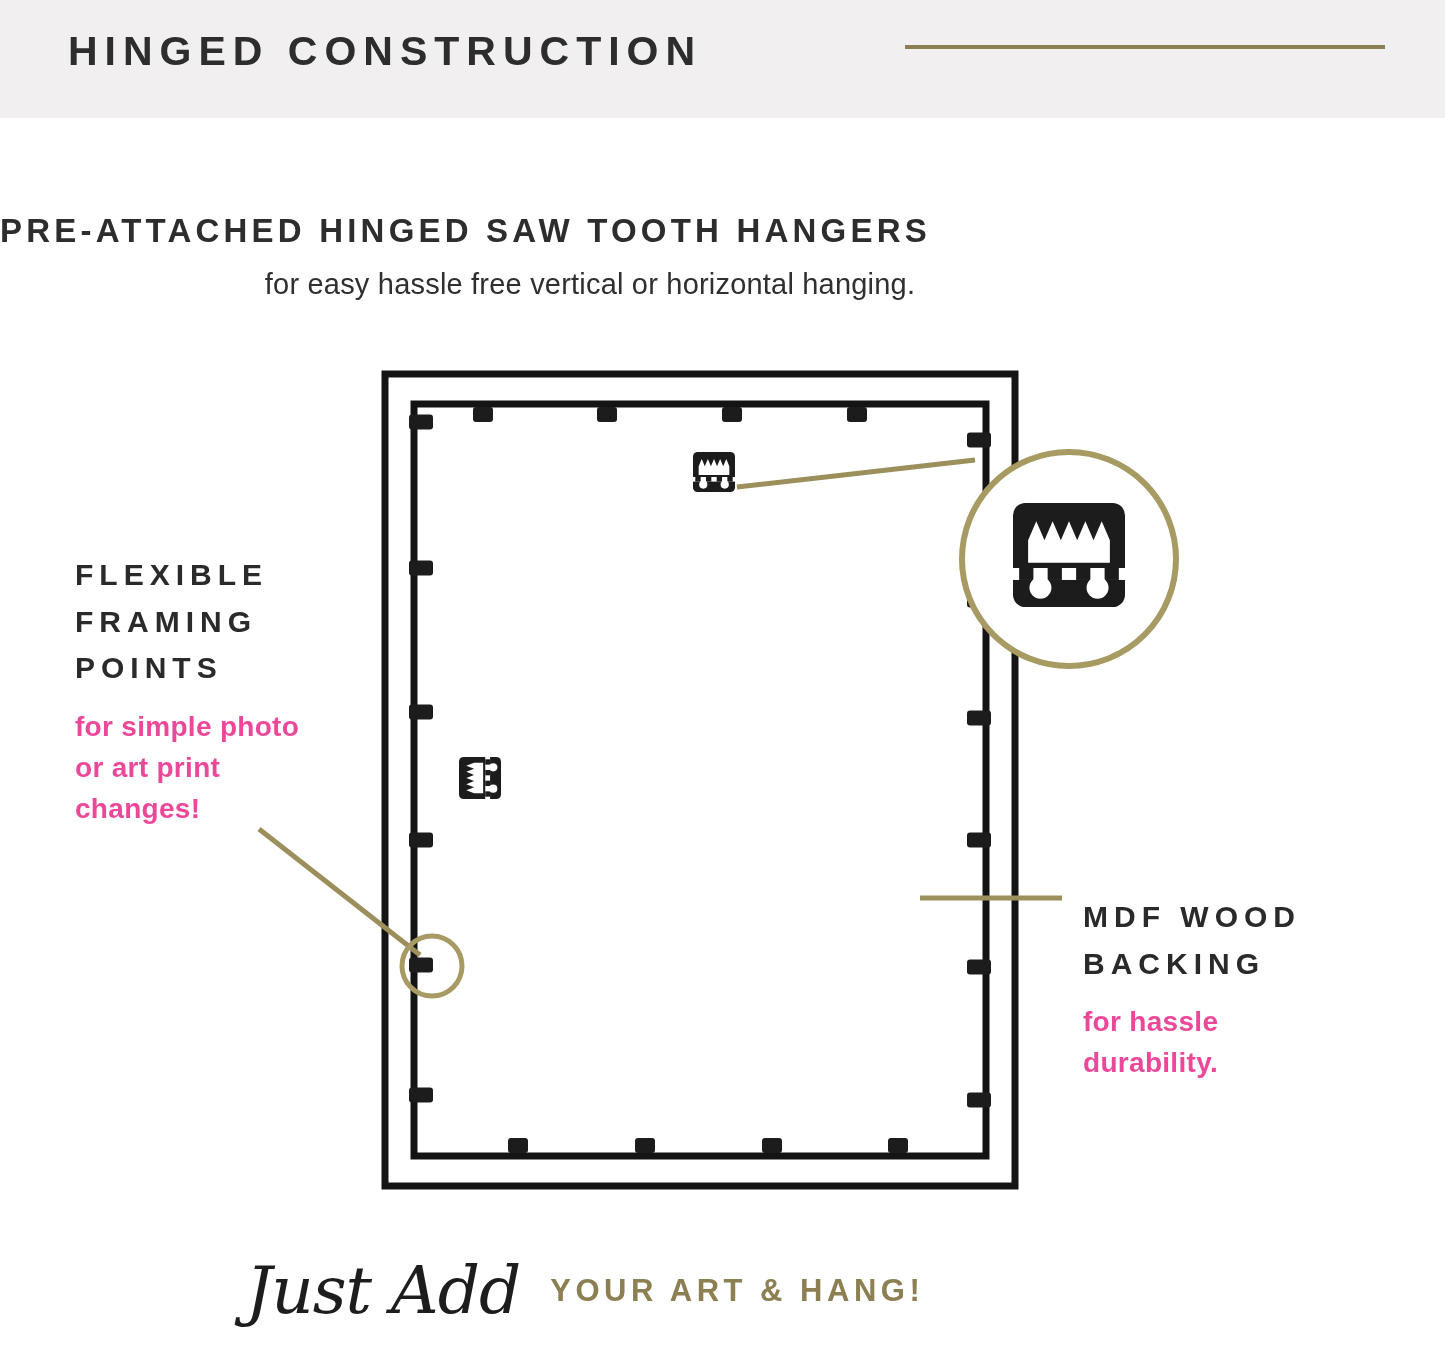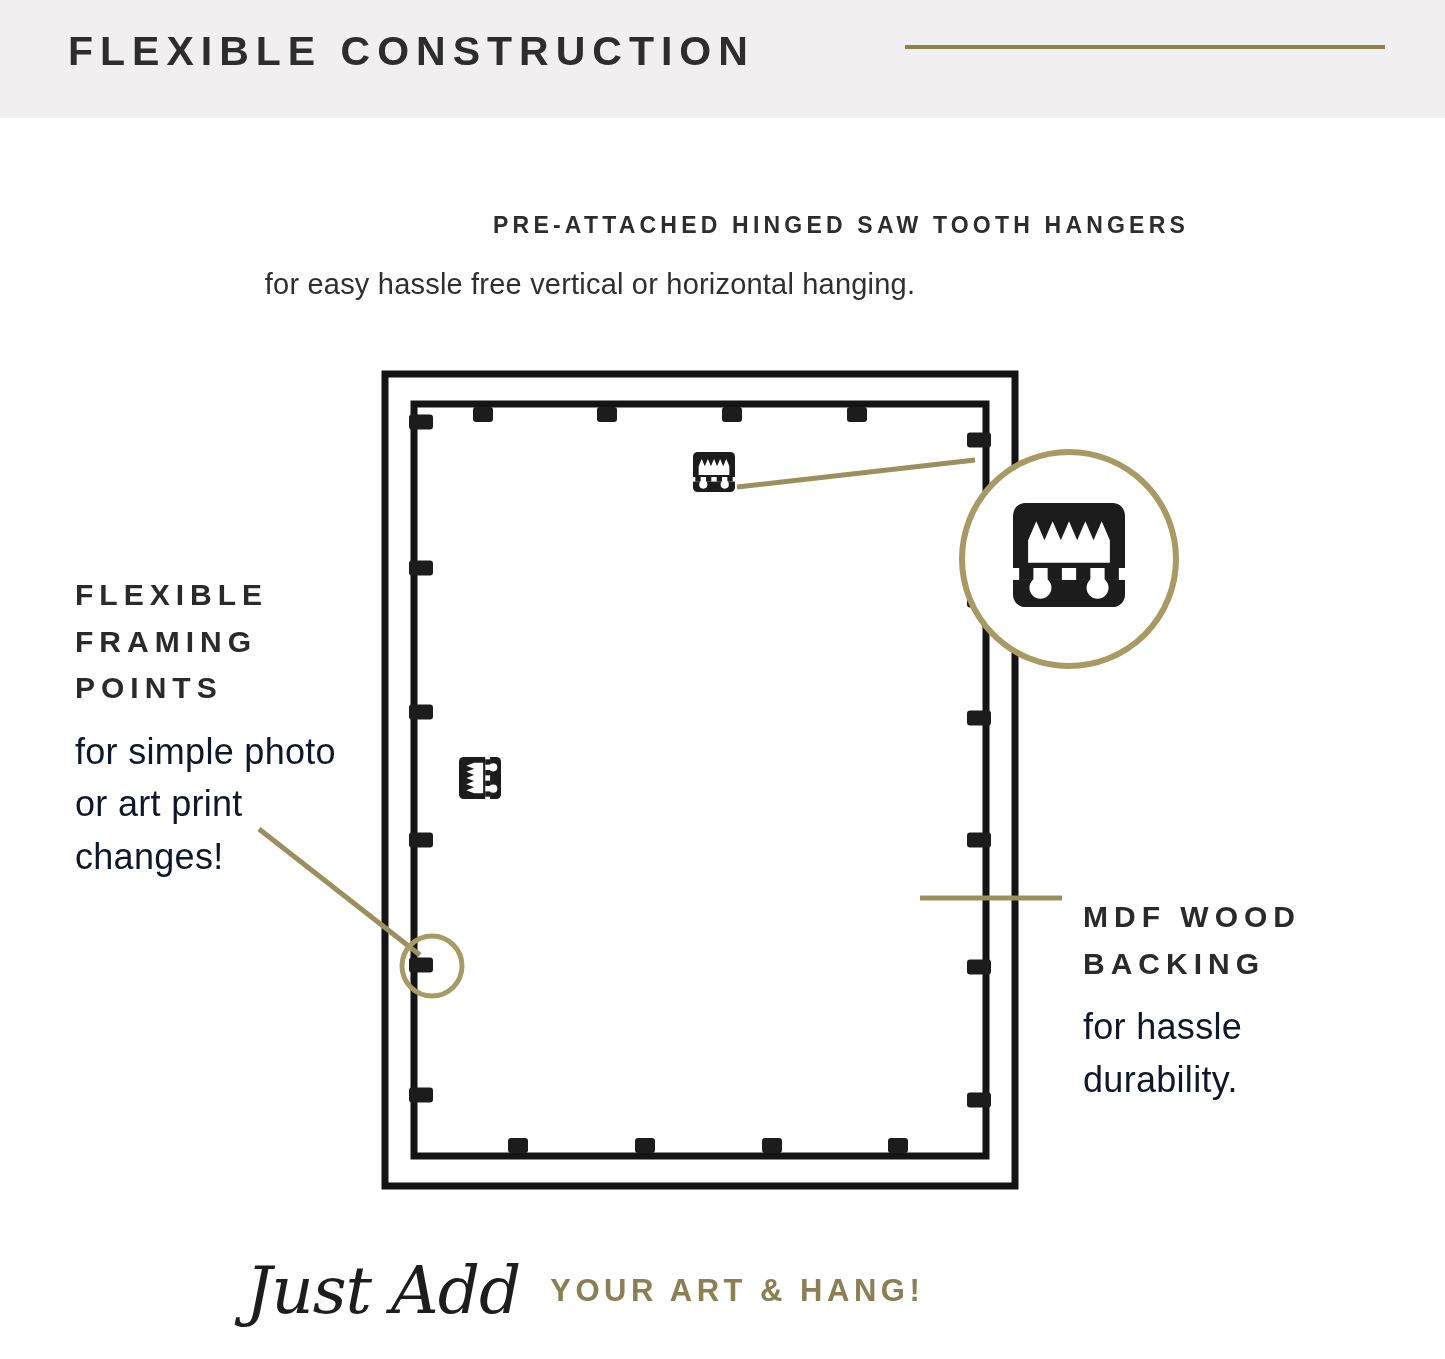--- a/index.html
+++ b/index.html
@@ -44,22 +44,22 @@
     height: 4px;
     background: #8c7f52;
   }
 
   
   .section-title {
     position: absolute;
     left: 0;
     top: 212px;
     width: 1189px;
-    text-align: right;
-    font-size: 23px;
+    text-align: left;
+    font-size: 33px;
     font-weight: bold;
     letter-spacing: 4.2px;
     color: #2d2d2d;
     white-space: nowrap;
   }
   .section-sub {
     position: absolute;
     left: 0;
     top: 268px;
     width: 1180px;
@@ -76,27 +76,28 @@
   .callout-heading {
     font-size: 30px;
     font-weight: bold;
     letter-spacing: 6px;
     line-height: 1.55;
     color: #2a2a2a;
     white-space: pre-line;
   }
   .callout-body {
     margin-top: 14px;
-    font-size: 36px;
+    font-size: 28px;
     line-height: 1.47;
     letter-spacing: 0.3px;
-    color: #0f172a;
+    color: #ec4899;
     white-space: pre-line;
-  }
-  #callout-flexible { left: 75px; top: 572px; width: 330px; }
+    font-weight: bold;
+  }
+  #callout-flexible { left: 75px; top: 552px; width: 330px; }
   #callout-mdf      { left: 1083px; top: 868px; width: 330px; margin-top: 26px; }
 
   
   #diagram {
     position: absolute;
     left: 0;
     top: 0;
   }
 
   
@@ -122,21 +123,21 @@
     letter-spacing: 4.5px;
     color: #8c7f52;
     vertical-align: middle;
     margin-left: 30px;
   }
 </style>
 </head>
 <body>
 
 <div class="header-band" style="background: rgb(241, 239, 240);"></div>
-<div class="header-title">FLEXIBLE CONSTRUCTION</div>
+<div class="header-title">HINGED CONSTRUCTION</div>
 <div class="header-rule" style="background: rgb(140, 127, 82);"></div>
 
 <div class="section-title">PRE-ATTACHED HINGED SAW TOOTH HANGERS</div>
 <div class="section-sub">for easy hassle free vertical or horizontal hanging.</div>
 
 <div class="callout" id="callout-flexible">
   <div class="callout-heading">FLEXIBLE
 FRAMING
 POINTS</div>
   <div class="callout-body">for simple photo

